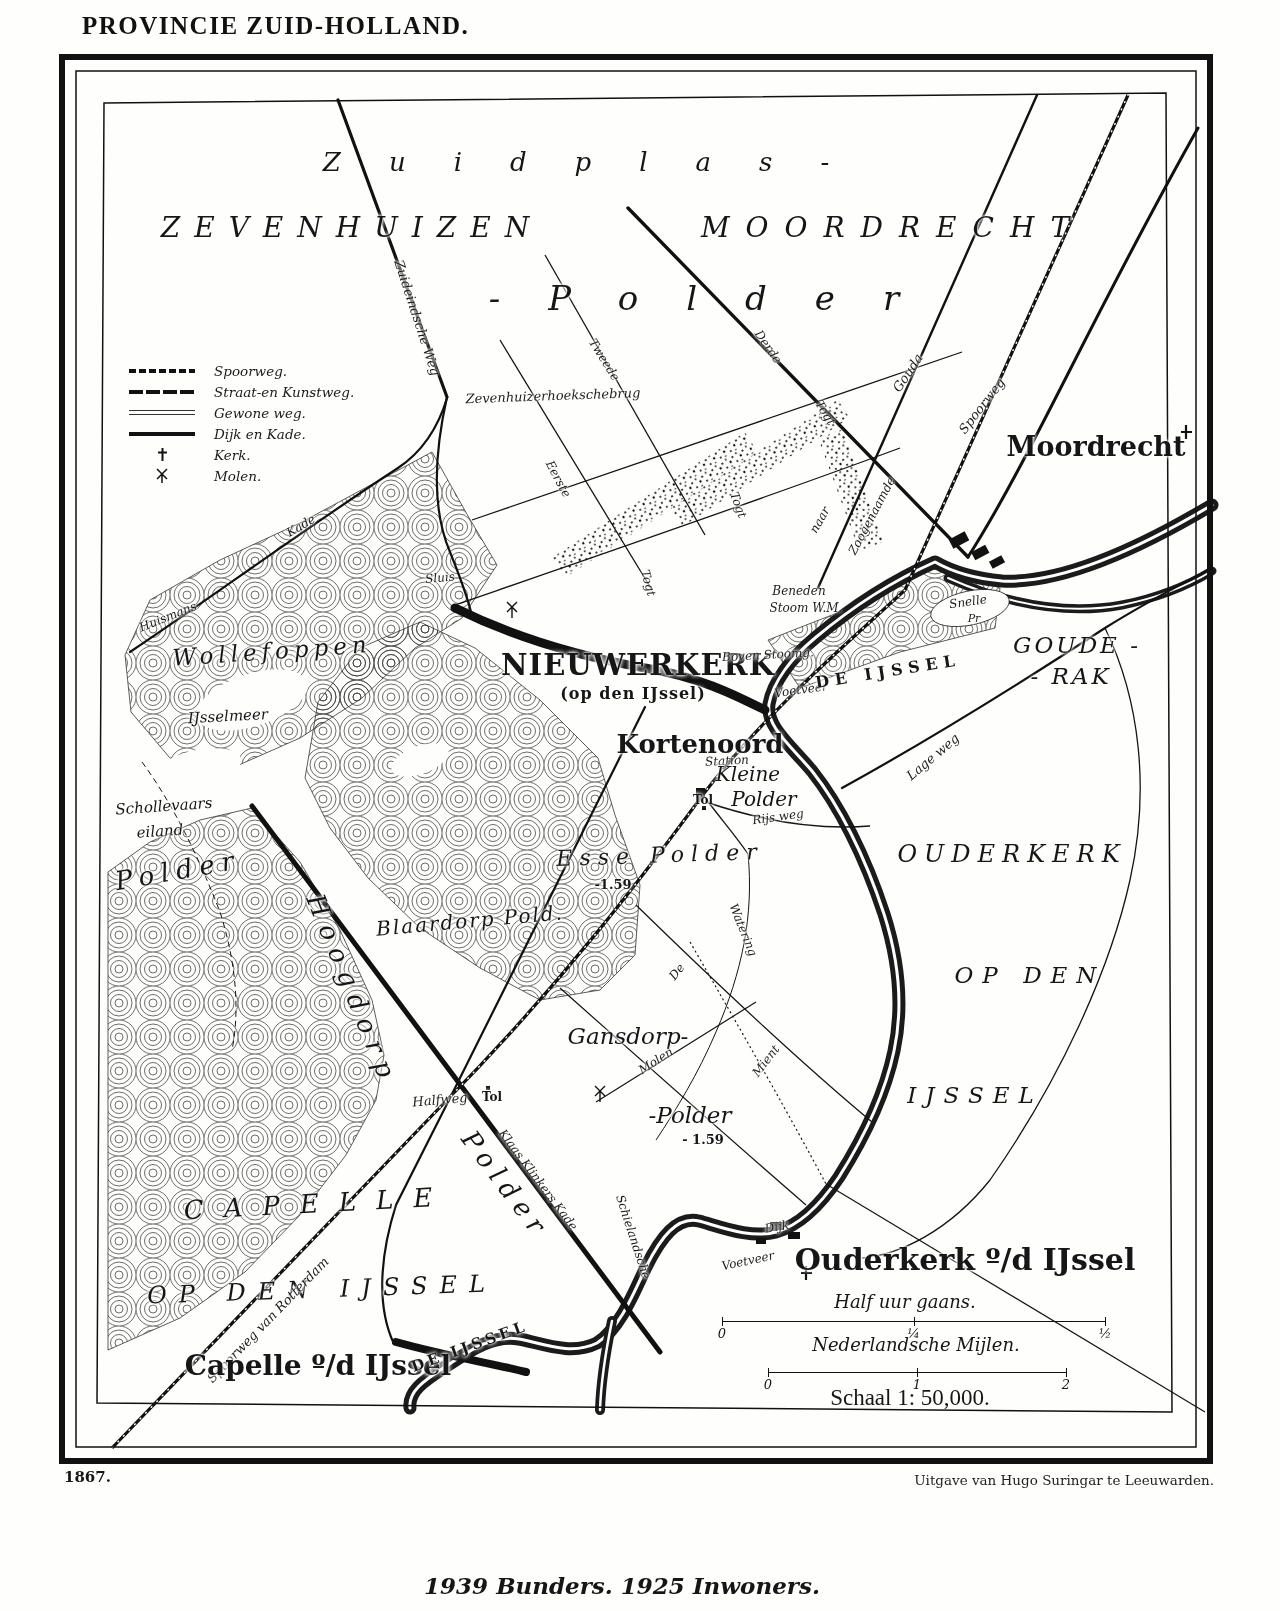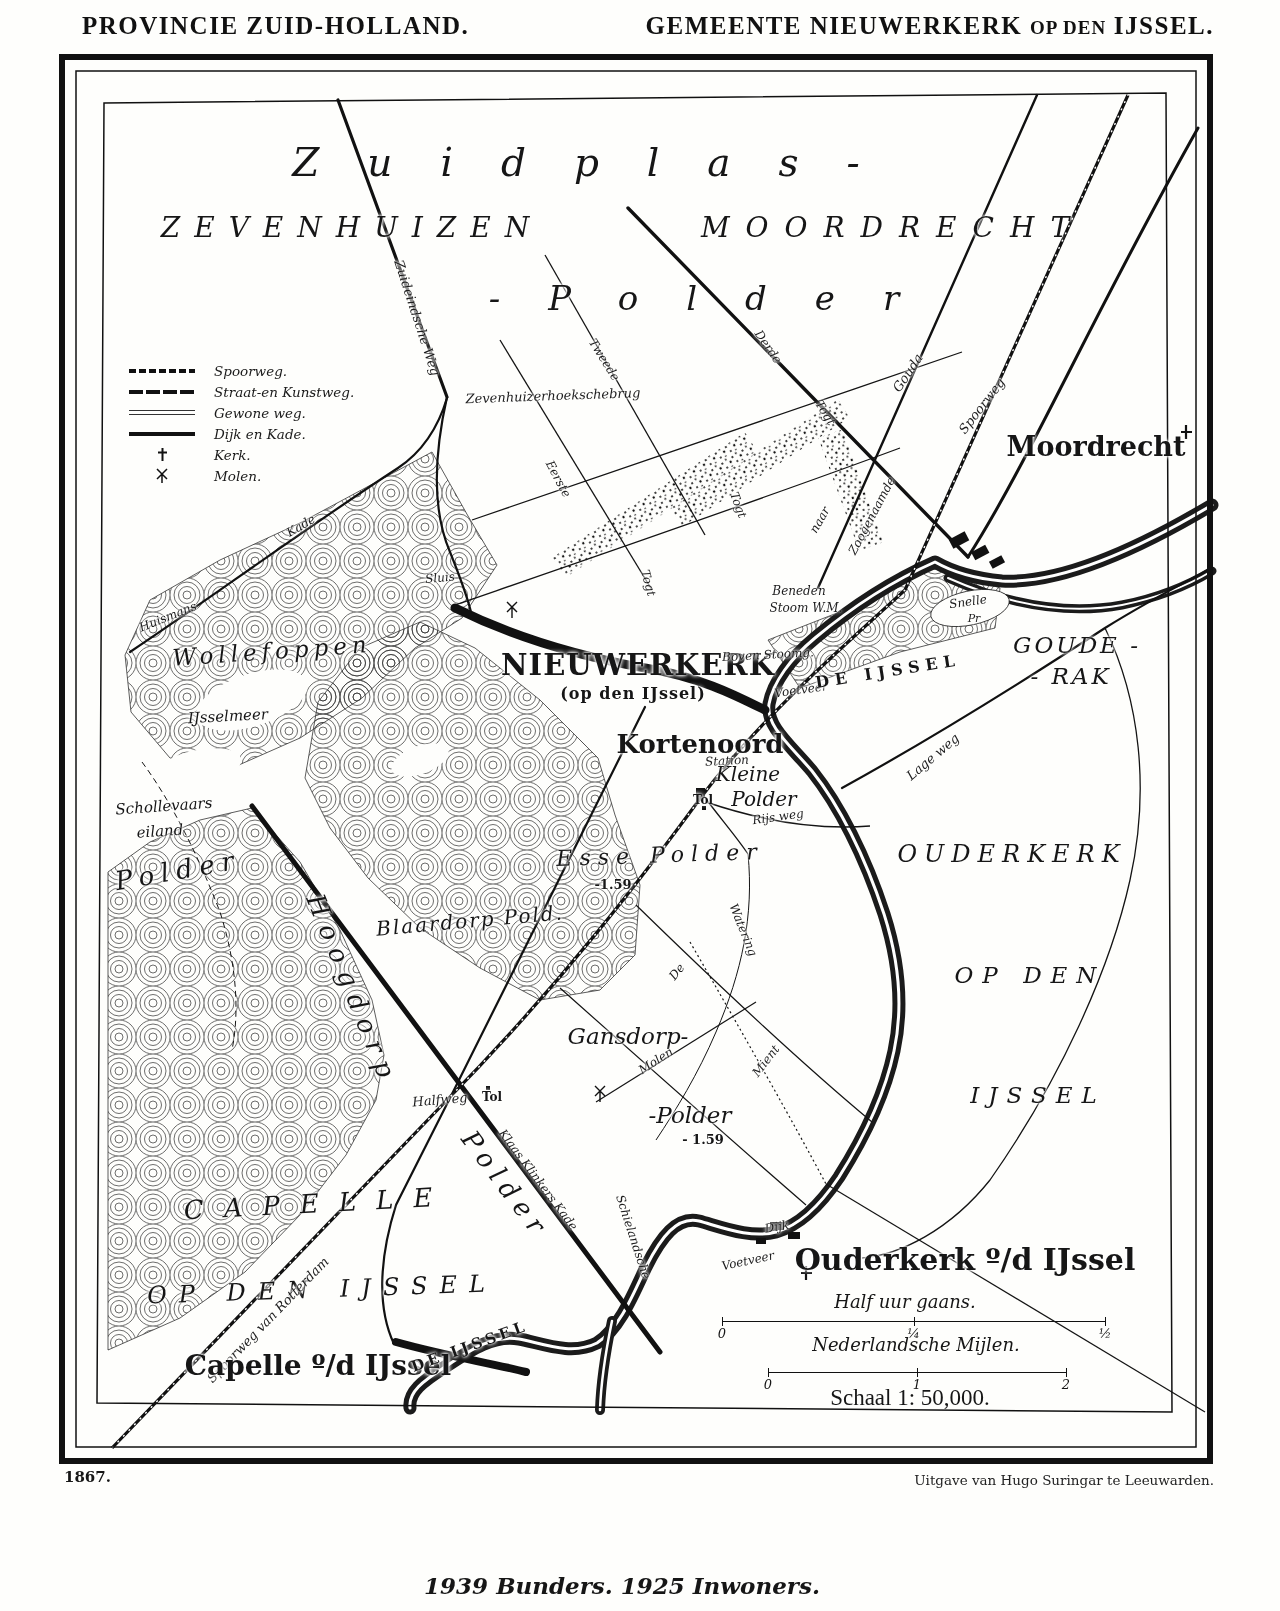--- a/index.html
+++ b/index.html
@@ -168,25 +168,20 @@
     </g>
 
     <g fill="none" stroke="#111">
       <polygon points="104,103 1166,93 1172,1412 97,1403" stroke-width="1.5"></polygon>
       <rect x="76" y="71" width="1120" height="1376" stroke-width="1.5"></rect>
       <rect x="62" y="57" width="1148" height="1404" stroke-width="6"></rect>
     </g>
   </svg>
 
   <div class="hdr hdr-left">PROVINCIE ZUID-HOLLAND.</div>
-  <div class="hdr hdr-right">
-    <span>GEMEENTE NIEUWERKERK</span>
-    <span class="hdr-small">OP DEN</span>
-    <span>IJSSEL.</span>
-  </div>
 
   <div class="legend">
       <div class="leg-row">
         <span class="leg-sym"><i class="ln ln-rail"></i></span>
         <span class="leg-label">Spoorweg.</span>
       </div>
       <div class="leg-row">
         <span class="leg-sym"><i class="ln ln-major"></i></span>
         <span class="leg-label">Straat-en Kunstweg.</span>
       </div>
@@ -206,21 +201,21 @@
       </div>
       <div class="leg-row">
         <span class="leg-sym"><svg width="14" height="17" viewBox="0 0 14 17">
             <path d="M7 7v9M2 2l10 10M12 2L2 12" stroke="#111" stroke-width="1.5" fill="none"></path>
           </svg></span>
         <span class="leg-label">Molen.</span>
       </div>
     </div>
 
   <div class="labels-layer">
-      <div class="lbl lbl-giant" style="left: 600px; top: 163px; font-size: 39px; letter-spacing: 48px; transform: translate(-50%, -50%) rotate(0deg);">Zuidplas-</div>
+      <div class="lbl lbl-giant" style="left: 600px; top: 163px; font-size: 26px; letter-spacing: 48px; transform: translate(-50%, -50%) rotate(0deg);">Zuidplas-</div>
       <div class="lbl lbl-region" style="left: 352px; top: 228px; font-size: 28px; letter-spacing: 14px; transform: translate(-50%, -50%) rotate(0deg);">ZEVENHUIZEN</div>
       <div class="lbl lbl-region" style="left: 893px; top: 228px; font-size: 28px; letter-spacing: 16px; transform: translate(-50%, -50%) rotate(0deg);">MOORDRECHT</div>
       <div class="lbl lbl-giant" style="left: 718px; top: 299px; font-size: 34px; letter-spacing: 48px; transform: translate(-50%, -50%) rotate(0deg);">-Polder</div>
       <div class="lbl lbl-small" style="left: 417px; top: 318px; font-size: 13px; transform: translate(-50%, -50%) rotate(72deg);">Zuideindsche Weg</div>
       <div class="lbl lbl-small" style="left: 553px; top: 396px; font-size: 13px; transform: translate(-50%, -50%) rotate(-2deg);">Zevenhuizerhoekschebrug</div>
       <div class="lbl lbl-small" style="left: 558px; top: 479px; font-size: 12px; transform: translate(-50%, -50%) rotate(62deg);">Eerste</div>
       <div class="lbl lbl-small" style="left: 648px; top: 583px; font-size: 12px; transform: translate(-50%, -50%) rotate(75deg);">Togt</div>
       <div class="lbl lbl-small" style="left: 604px; top: 360px; font-size: 12px; transform: translate(-50%, -50%) rotate(58deg);">Tweede</div>
       <div class="lbl lbl-small" style="left: 738px; top: 505px; font-size: 12px; transform: translate(-50%, -50%) rotate(70deg);">Togt</div>
       <div class="lbl lbl-small" style="left: 768px; top: 347px; font-size: 12px; transform: translate(-50%, -50%) rotate(55deg);">Derde</div>
@@ -246,21 +241,21 @@
       <div class="lbl lbl-small" style="left: 768px; top: 655px; font-size: 12px; transform: translate(-50%, -50%) rotate(-3deg);">Boven Stoomg.</div>
       <div class="lbl lbl-small" style="left: 801px; top: 690px; font-size: 12px; transform: translate(-50%, -50%) rotate(-8deg);">Voetveer</div>
       <div class="lbl lbl-river" style="left: 888px; top: 672px; font-size: 16px; letter-spacing: 6px; transform: translate(-50%, -50%) rotate(-9deg);">DE IJSSEL</div>
       <div class="lbl lbl-small" style="left: 968px; top: 602px; font-size: 12px; transform: translate(-50%, -50%) rotate(-8deg);">Snelle</div>
       <div class="lbl lbl-small" style="left: 974px; top: 619px; font-size: 11px; transform: translate(-50%, -50%) rotate(0deg);">Pr</div>
       <div class="lbl lbl-region" style="left: 1077px; top: 645px; font-size: 23px; letter-spacing: 3px; transform: translate(-50%, -50%) rotate(0deg);">GOUDE -</div>
       <div class="lbl lbl-region" style="left: 1071px; top: 676px; font-size: 23px; letter-spacing: 3px; transform: translate(-50%, -50%) rotate(0deg);">- RAK</div>
       <div class="lbl lbl-small" style="left: 933px; top: 757px; font-size: 13px; transform: translate(-50%, -50%) rotate(-40deg);">Lage weg</div>
       <div class="lbl lbl-region" style="left: 1012px; top: 855px; font-size: 24px; letter-spacing: 7px; transform: translate(-50%, -50%) rotate(0deg);">OUDERKERK</div>
       <div class="lbl lbl-region" style="left: 1030px; top: 975px; font-size: 23px; letter-spacing: 9px; transform: translate(-50%, -50%) rotate(0deg);">OP DEN</div>
-      <div class="lbl lbl-region" style="left: 1038px; top: 1095px; font-size: 23px; letter-spacing: 9px; transform: translate(-50%, -50%) rotate(0deg);">IJSSEL</div>
+      <div class="lbl lbl-region" style="left: 975px; top: 1095px; font-size: 23px; letter-spacing: 9px; transform: translate(-50%, -50%) rotate(0deg);">IJSSEL</div>
       <div class="lbl lbl-small" style="left: 727px; top: 761px; font-size: 12px; transform: translate(-50%, -50%) rotate(-3deg);">Station</div>
       <div class="lbl lbl-smallb" style="left: 703px; top: 800px; font-size: 12px; transform: translate(-50%, -50%) rotate(0deg);">Tol</div>
       <div class="lbl lbl-script" style="left: 748px; top: 774px; font-size: 20px; transform: translate(-50%, -50%) rotate(0deg);">Kleine</div>
       <div class="lbl lbl-script" style="left: 764px; top: 799px; font-size: 20px; transform: translate(-50%, -50%) rotate(0deg);">Polder</div>
       <div class="lbl lbl-small" style="left: 778px; top: 817px; font-size: 12px; transform: translate(-50%, -50%) rotate(-8deg);">Rijs weg</div>
       <div class="lbl lbl-small" style="left: 743px; top: 930px; font-size: 12px; transform: translate(-50%, -50%) rotate(68deg);">Watering</div>
       <div class="lbl lbl-script" style="left: 660px; top: 855px; font-size: 22px; letter-spacing: 7px; transform: translate(-50%, -50%) rotate(-2deg);">Esse Polder</div>
       <div class="lbl lbl-smallb" style="left: 613px; top: 885px; font-size: 13px; transform: translate(-50%, -50%) rotate(0deg);">-1.59</div>
       <div class="lbl lbl-script" style="left: 470px; top: 921px; font-size: 20px; letter-spacing: 2px; transform: translate(-50%, -50%) rotate(-5deg);">Blaardorp Pold.</div>
       <div class="lbl lbl-script" style="left: 352px; top: 990px; font-size: 26px; letter-spacing: 9px; transform: translate(-50%, -50%) rotate(68deg);">Hoogdorp</div>

